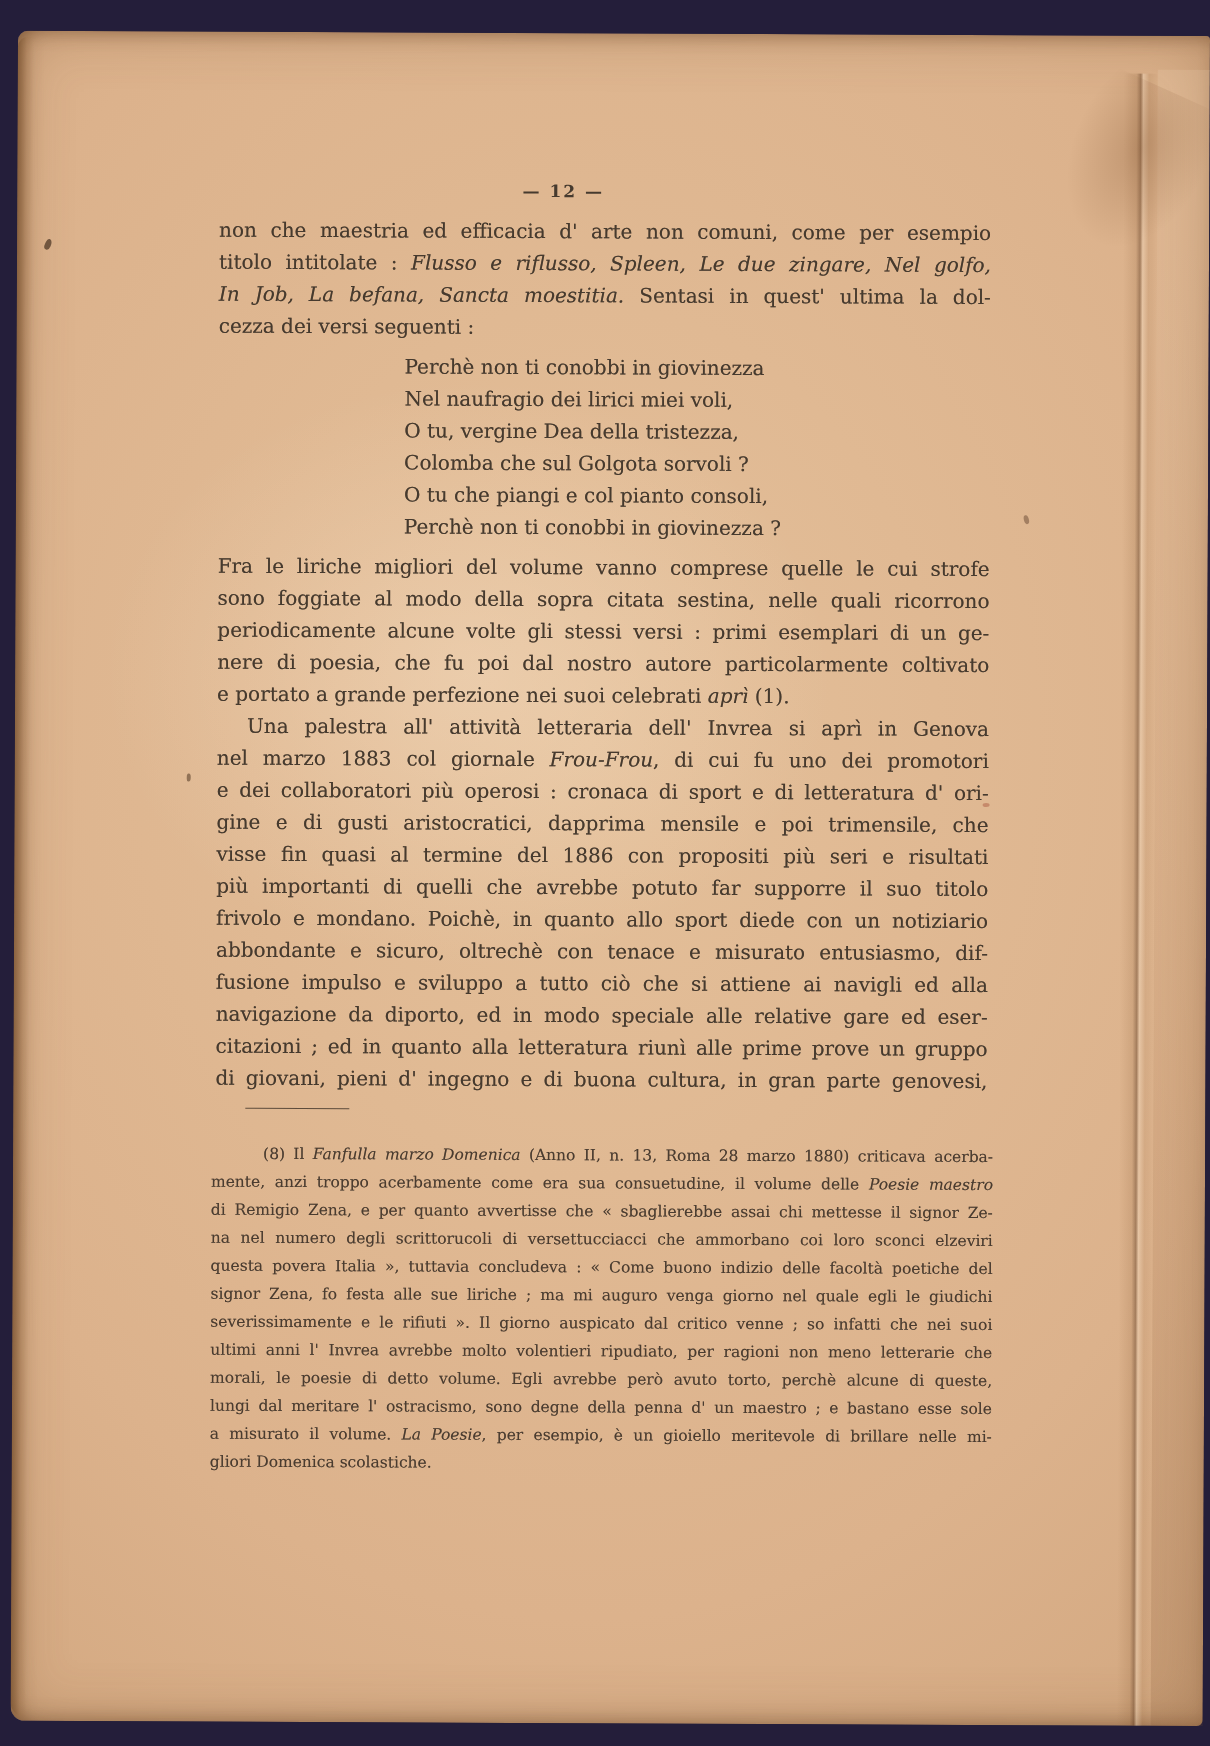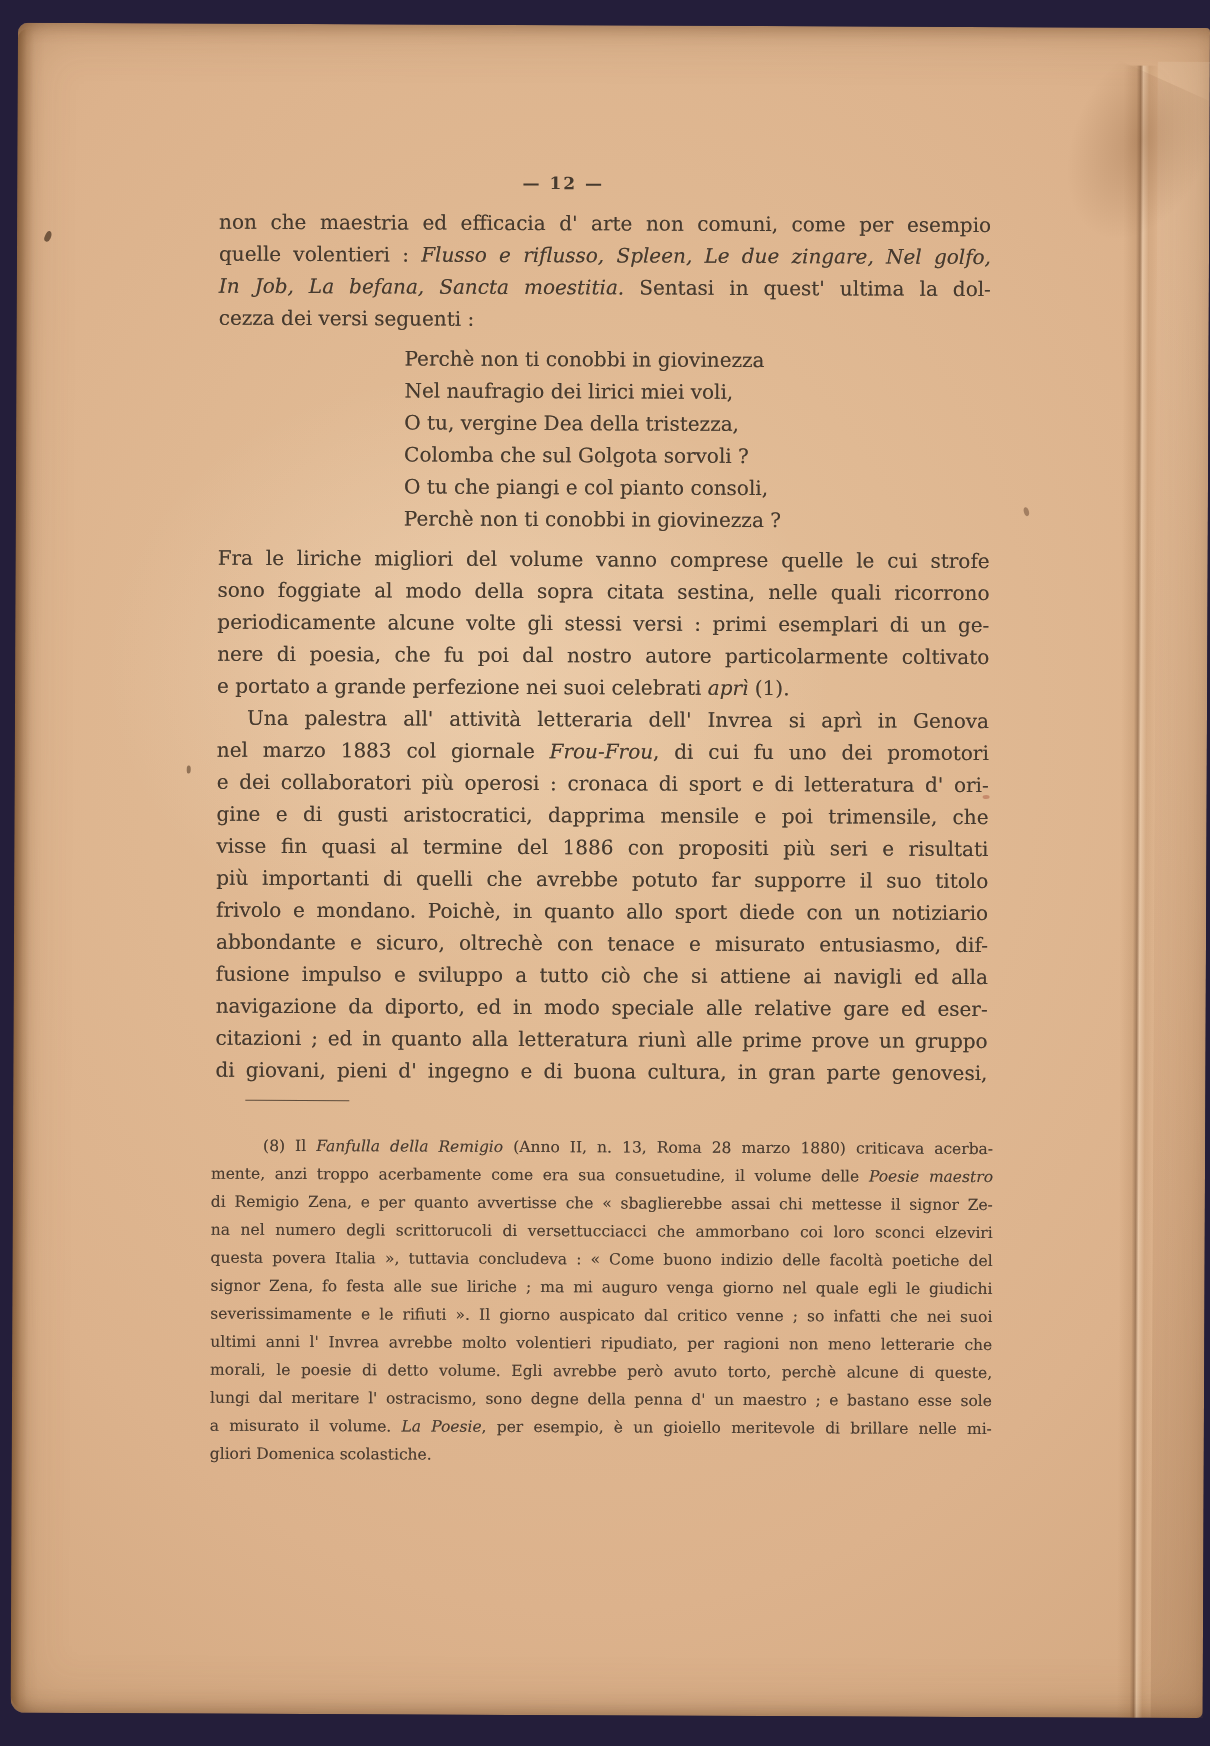--- a/index.html
+++ b/index.html
@@ -3,21 +3,21 @@
 <meta charset="utf-8">
 <style>
   html,body { margin:0; padding:0; }
   body {
     width:1210px; height:1746px;
     background:#241e3a;
     overflow:hidden;
     position:relative;
     font-family:"DejaVu Serif","Liberation Serif",serif;
   }
-  .stage { position:absolute; inset:0; }
+  .stage { position:absolute; inset:0;margin-top:8px; }
 
   .paper {
     position:absolute; left:18px; top:28px;
     width:1192px; height:1690px;
     border-radius:10px 4px 6px 14px;
     transform:rotate(0.25deg);
     transform-origin:top right;
     background:
       radial-gradient(ellipse 520px 420px at 38% 38%, rgba(255,238,216,0.30), rgba(255,238,216,0) 70%),
       radial-gradient(ellipse 1400px 1750px at 48% 42%, #e4c09a 0%, #dcb28c 50%, #d0a57d 78%, #c2946d 100%);
@@ -101,21 +101,21 @@
     <div class="paper-edge-left"></div>
     <div class="fore-panel"></div>
     <div class="fold-crease"></div>
     <div class="crease-top-shadow"></div>
 
     <div class="page-number">— 12 —</div>
 
     <div class="text-column" id="text-column">
         <div class="block prose">
           <div class="ln just"><span>non che maestria ed efficacia d' arte non comuni, come per esempio</span></div>
-          <div class="ln just"><span>quelle volentieri : </span><span class="seg-i">Flusso e riflusso, Spleen, Le due zingare, Nel golfo,</span></div>
+          <div class="ln just"><span>titolo intitolate : </span><span class="seg-i">Flusso e riflusso, Spleen, Le due zingare, Nel golfo,</span></div>
           <div class="ln just"><span class="seg-i">In Job, La befana, Sancta moestitia.</span><span> Sentasi in quest' ultima la dol-</span></div>
           <div class="ln nj"><span>cezza dei versi seguenti :</span></div>
         </div>
         <div class="block verse">
           <div class="ln nj"><span>Perchè non ti conobbi in giovinezza</span></div>
           <div class="ln nj"><span>Nel naufragio dei lirici miei voli,</span></div>
           <div class="ln nj"><span>O tu, vergine Dea della tristezza,</span></div>
           <div class="ln nj"><span>Colomba che sul Golgota sorvoli ?</span></div>
           <div class="ln nj"><span>O tu che piangi e col pianto consoli,</span></div>
           <div class="ln nj"><span>Perchè non ti conobbi in giovinezza ?</span></div>
@@ -139,21 +139,21 @@
           <div class="ln just"><span>fusione impulso e sviluppo a tutto ciò che si attiene ai navigli ed alla</span></div>
           <div class="ln just"><span>navigazione da diporto, ed in modo speciale alle relative gare ed eser-</span></div>
           <div class="ln just"><span>citazioni ; ed in quanto alla letteratura riunì alle prime prove un gruppo</span></div>
           <div class="ln just"><span>di giovani, pieni d' ingegno e di buona cultura, in gran parte genovesi,</span></div>
         </div>
       </div>
 
     <div class="footnote-rule"></div>
     <div class="footnote" id="footnote">
         <div class="block prose">
-          <div class="ln just indent"><span>(8) Il </span><span class="seg-i">Fanfulla della Remigio</span><span> (Anno II, n. 13, Roma 28 marzo 1880) criticava acerba-</span></div>
+          <div class="ln just indent"><span>(8) Il </span><span class="seg-i">Fanfulla marzo Domenica</span><span> (Anno II, n. 13, Roma 28 marzo 1880) criticava acerba-</span></div>
           <div class="ln just"><span>mente, anzi troppo acerbamente come era sua consuetudine, il volume delle </span><span class="seg-i">Poesie maestro</span></div>
           <div class="ln just"><span>di Remigio Zena, e per quanto avvertisse che « sbaglierebbe assai chi mettesse il signor Ze-</span></div>
           <div class="ln just"><span>na nel numero degli scrittorucoli di versettucciacci che ammorbano coi loro sconci elzeviri</span></div>
           <div class="ln just"><span>questa povera Italia », tuttavia concludeva : « Come buono indizio delle facoltà poetiche del</span></div>
           <div class="ln just"><span>signor Zena, fo festa alle sue liriche ; ma mi auguro venga giorno nel quale egli le giudichi</span></div>
           <div class="ln just"><span>severissimamente e le rifiuti ». Il giorno auspicato dal critico venne ; so infatti che nei suoi</span></div>
           <div class="ln just"><span>ultimi anni l' Invrea avrebbe molto volentieri ripudiato, per ragioni non meno letterarie che</span></div>
           <div class="ln just"><span>morali, le poesie di detto volume. Egli avrebbe però avuto torto, perchè alcune di queste,</span></div>
           <div class="ln just"><span>lungi dal meritare l' ostracismo, sono degne della penna d' un maestro ; e bastano esse sole</span></div>
           <div class="ln just"><span>a misurato il volume. </span><span class="seg-i">La Poesie</span><span>, per esempio, è un gioiello meritevole di brillare nelle mi-</span></div>

